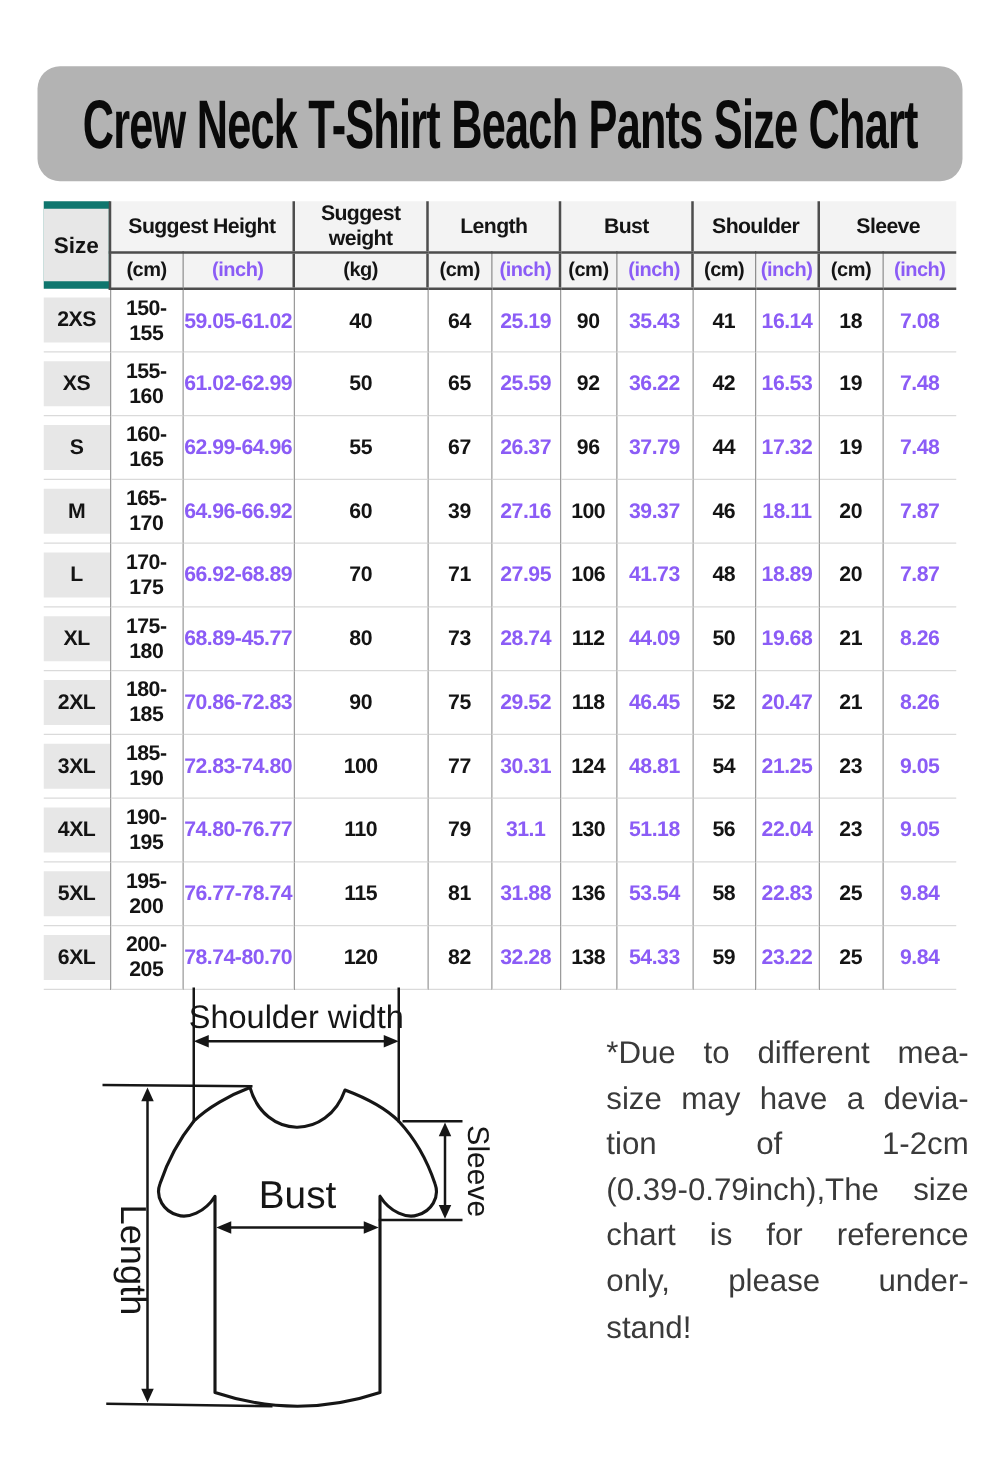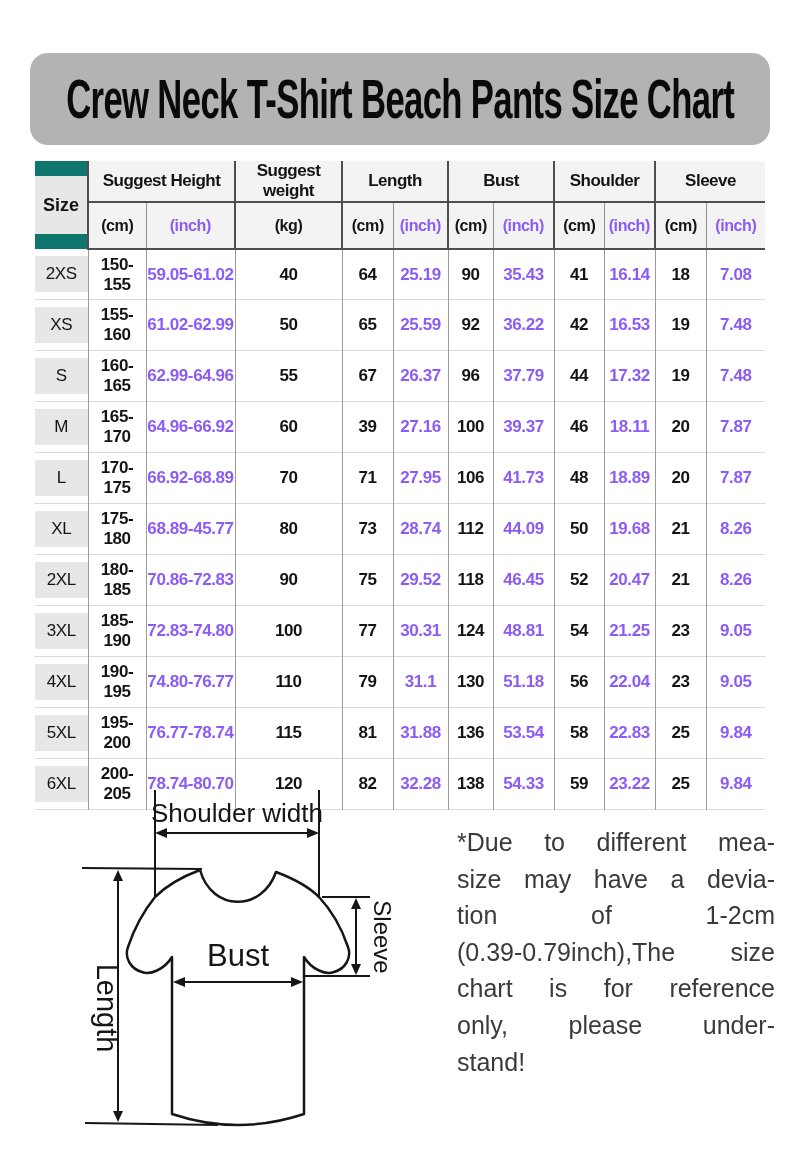--- a/index.html
+++ b/index.html
@@ -11,46 +11,46 @@
             background:#b3b3b3; border-radius:18px; display:flex; align-items:center; justify-content:center; }
   .banner-text { font-size:55px; font-weight:700; color:#0a0a0a; white-space:nowrap;
                  transform:scaleX(0.63); letter-spacing:-1px; }
 
   
   table.size-chart { position:absolute; left:35px; top:161px; width:730px;
                      border-collapse:collapse; table-layout:fixed; }
   table.size-chart th, table.size-chart td { padding:0; }
 
   tr.group-row { height:37px; }
-  tr.unit-row  { height:47px; }
+  tr.unit-row  { height:29px; }
   tr.group-row th.grp { background:#f3f3f3; font-size:17px; font-weight:700; letter-spacing:-0.5px;
                         border-left:2px solid #4d4d4d; border-bottom:2px solid #4d4d4d; text-align:center; }
   tr.unit-row th { background:#f3f3f3; font-size:16px; font-weight:700; letter-spacing:-0.4px;
                    border-left:1px solid #8f8f8f; border-bottom:2px solid #4d4d4d; text-align:center; }
   tr.unit-row th.gl { border-left:2px solid #4d4d4d; }
   th.size-th { background:#0f766e; border:none; vertical-align:middle; }
   .size-hbox { margin:3px 0; height:58px; background:#e7e7e7; display:flex; align-items:center;
                justify-content:center; font-size:18px; font-weight:700; }
 
   tbody tr { height:50px; border-bottom:1px solid #dadada; }
   tbody td { border-left:1px solid #9b9b9b; text-align:center; font-size:17px; font-weight:700;
              letter-spacing:-0.4px; color:#141414; }
   tbody td.size-td { border-left:none; }
   tbody td.red, .red { color:#8b5cf6; }
   .size-box { margin:7px 0; height:36px; background:#e7e7e7; display:flex; align-items:center;
-              justify-content:center; font-size:17px; font-weight:400; letter-spacing:-0.4px; }
+              justify-content:center; font-size:17px; font-weight:700; letter-spacing:-0.4px; }
 
   
   .diagram { position:absolute; left:40px; top:786px; }
   .diagram text { font-family:"Liberation Sans", sans-serif; fill:#161616; }
 
   
   .disclaimer { position:absolute; left:457px; top:824px; width:318px;
                 font-size:25px; line-height:36.6px; color:#3a3a3a; font-weight:400; }
-  .dline { text-align:justify; text-align-last:justify; }
+  .dline { text-align:justify; text-align-last:justify;margin-left:28px; }
   .dline.last { text-align-last:left; }
 </style>
 </head>
 <body>
 
 <div class="page">
 
   <div class="banner">
     <div class="banner-text">Crew Neck T-Shirt Beach Pants Size Chart</div>
   </div>

